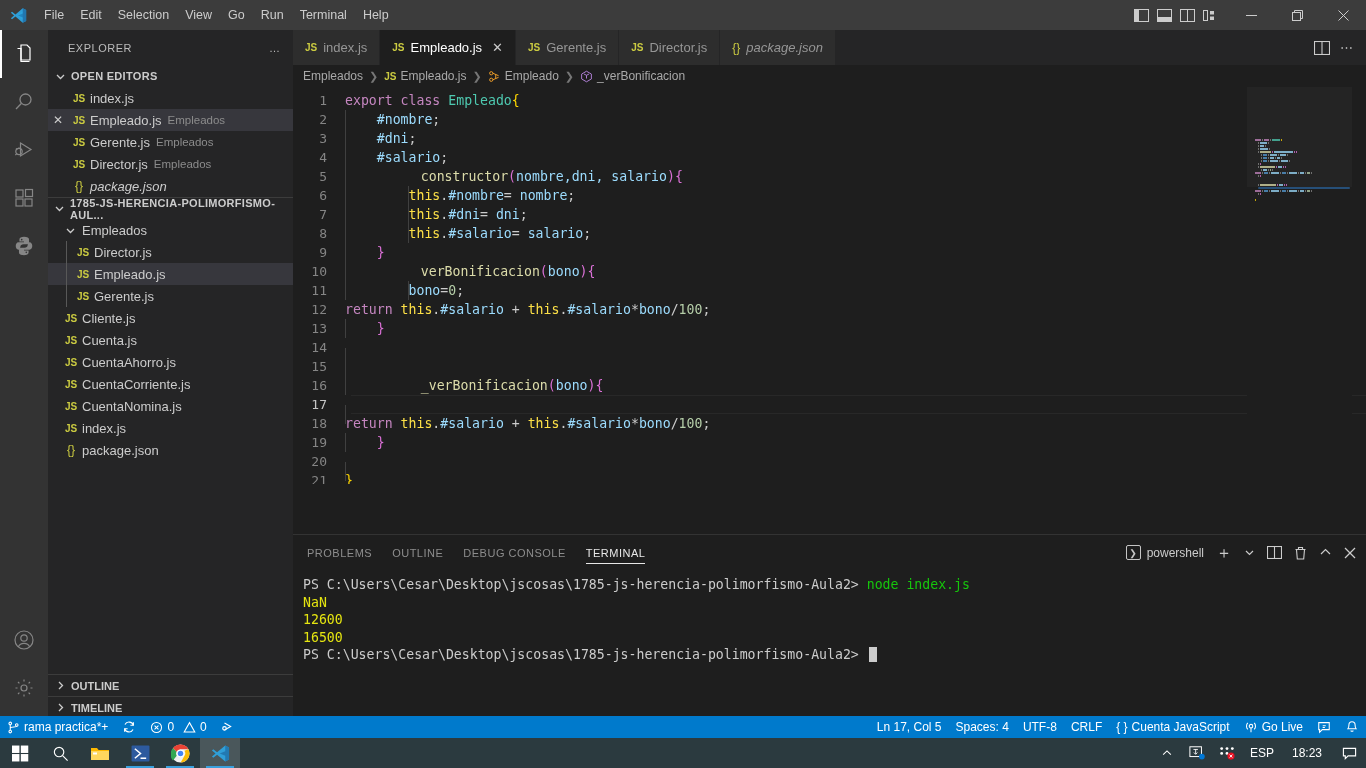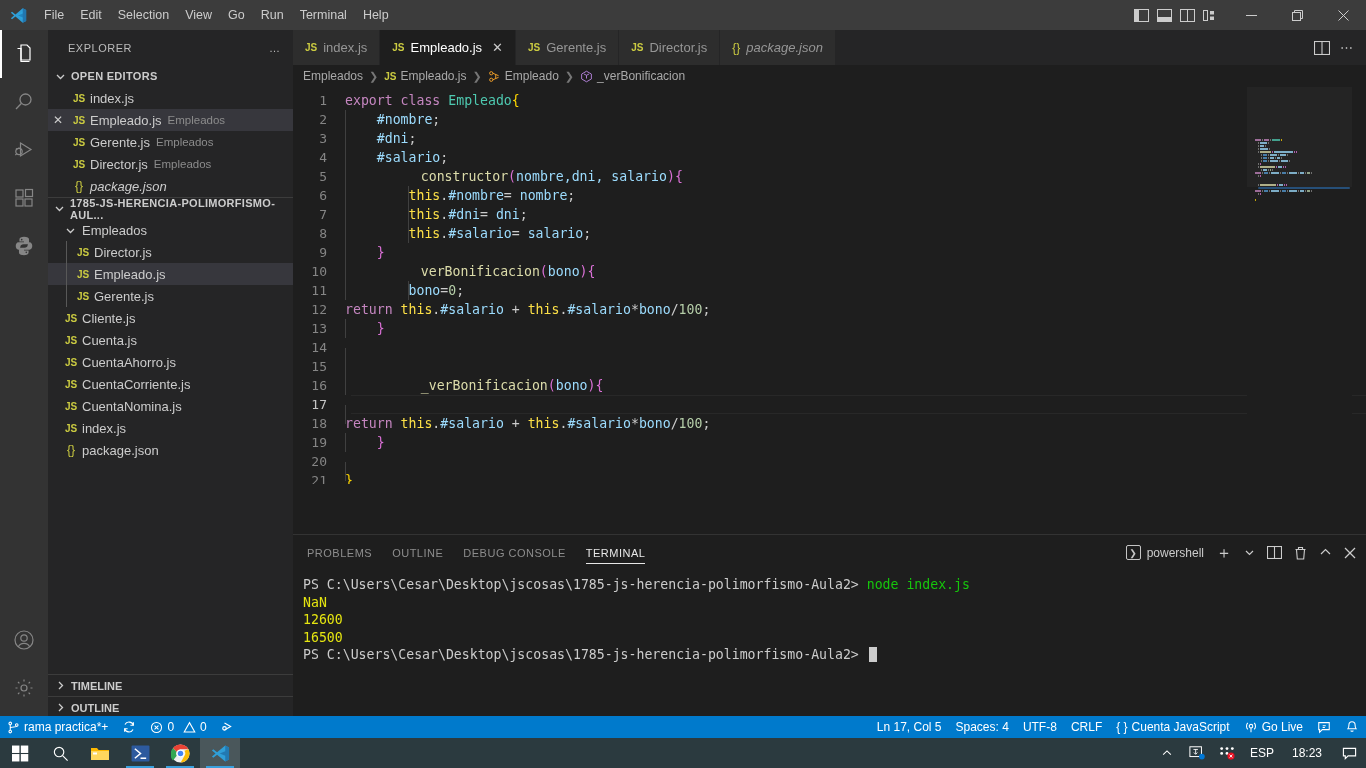--- a/index.html
+++ b/index.html
@@ -450,29 +450,29 @@
       </div>
     </div>
 
     <div class="panel-bottom">
       <div class="sec-row">
         <span class="chev">
           <svg width="11" height="11" viewBox="0 0 11 11" fill="none" stroke="#cccccc" stroke-width="1.3">
               <polyline points="4,2 7.5,5.5 4,9"></polyline>
             </svg>
         </span>
-        <span>TIMELINE</span>
+        <span>OUTLINE</span>
       </div>
       <div class="sec-row">
         <span class="chev">
           <svg width="11" height="11" viewBox="0 0 11 11" fill="none" stroke="#cccccc" stroke-width="1.3">
               <polyline points="4,2 7.5,5.5 4,9"></polyline>
             </svg>
         </span>
-        <span>OUTLINE</span>
+        <span>TIMELINE</span>
       </div>
     </div>
   </div>
 
   <div class="editor-area">
     <div class="tabs">
       <div class="tab">
         <span class="ji">JS</span>
         <span class="tlabel">index.js</span>
       </div>

